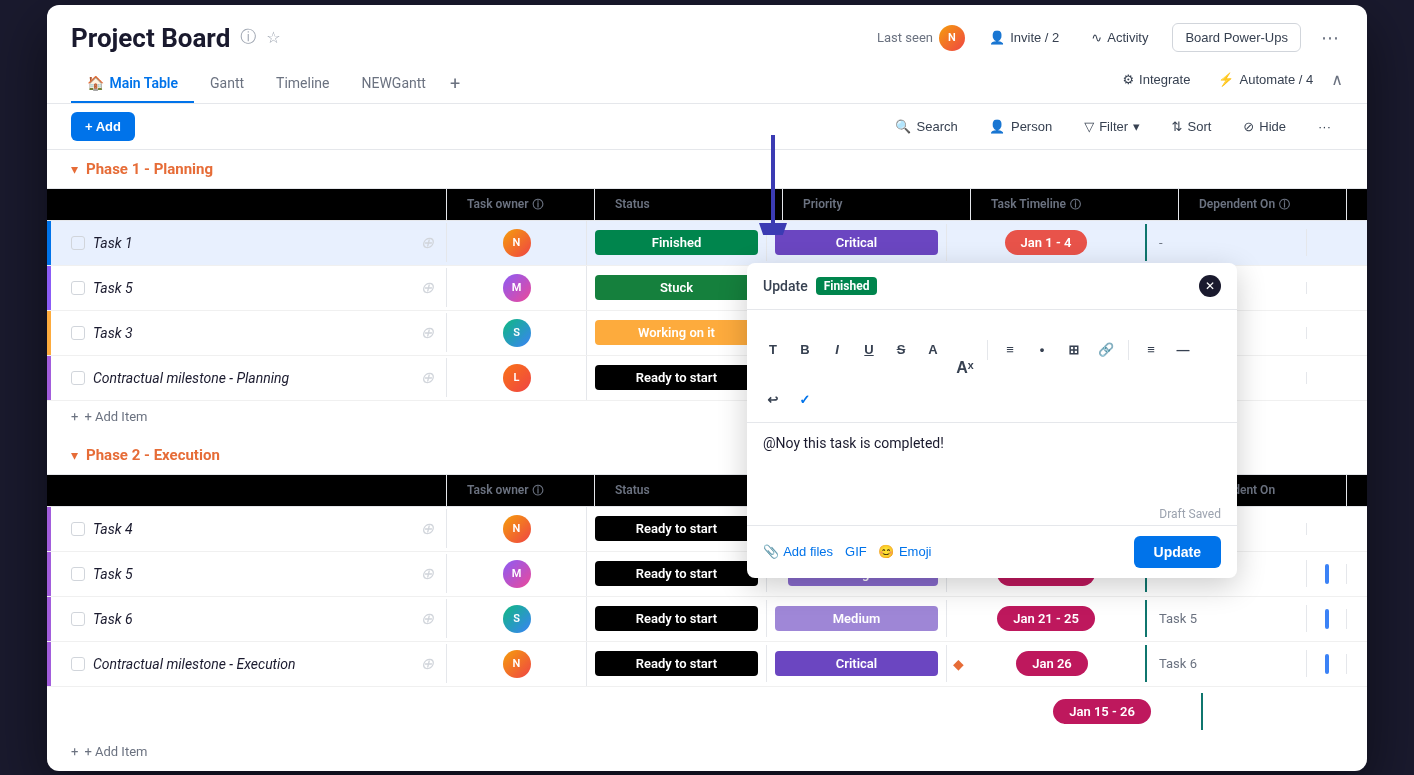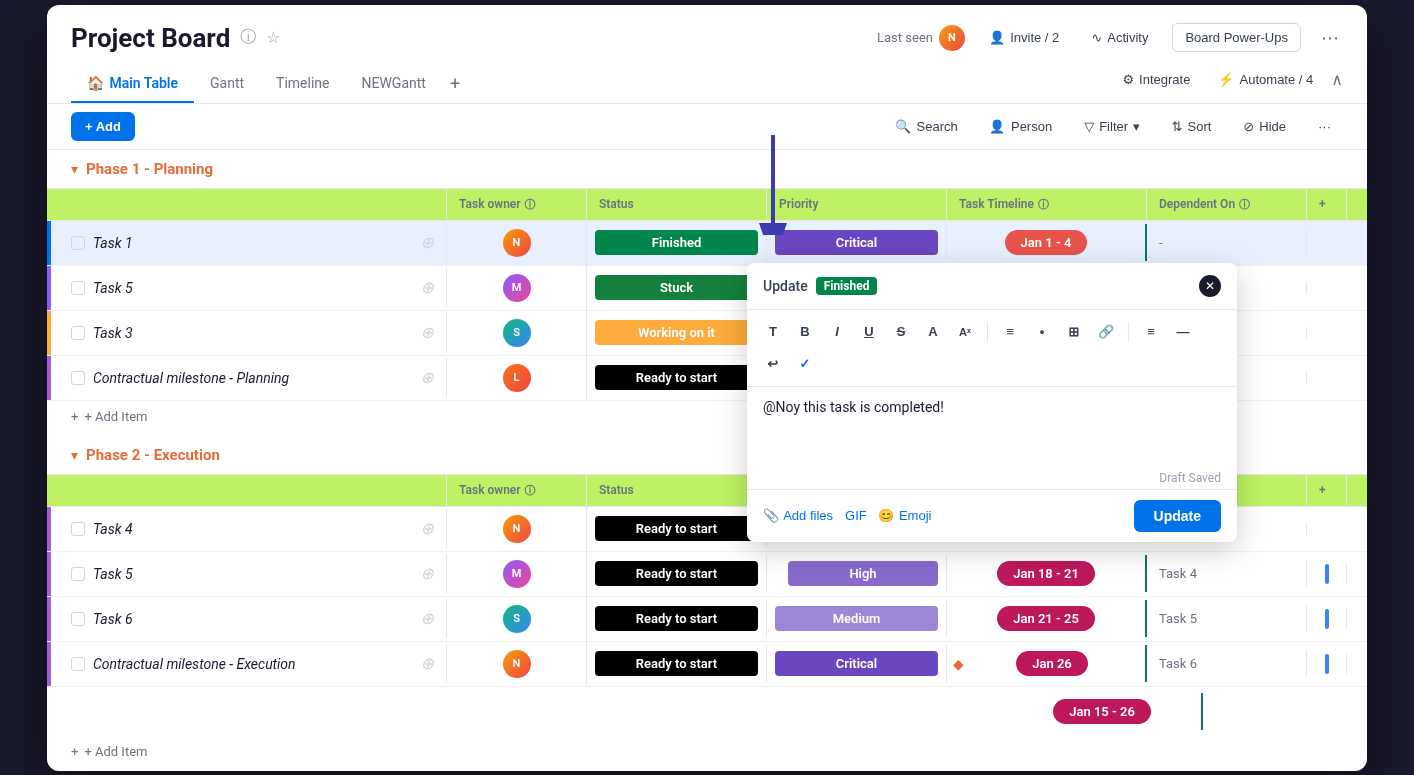--- a/index.html
+++ b/index.html
@@ -185,23 +185,24 @@
       color: #e66c37;
     }
     .phase-collapse {
       color: #e66c37;
       font-size: 14px;
       cursor: pointer;
     }
     .phase-columns {
       display: grid;
       grid-template-columns: 400px 140px 180px 180px 200px 160px 40px;
-      background: #bef264;
+      background: #000000;
       border-top: 1px solid #e5e7eb;
       border-bottom: 1px solid #e5e7eb;
+      gap: 8px;
     }
     .col-header {
       padding: 8px 12px;
       font-size: 12px;
       font-weight: 600;
       color: #6b7280;
       display: flex;
       align-items: center;
       gap: 4px;
       border-right: 1px solid #e5e7eb;
@@ -856,21 +857,21 @@
       <button class="toolbar-btn">
           <i>I</i>
         </button>
       <button class="toolbar-btn">
           <u>U</u>
         </button>
       <button class="toolbar-btn">
           <s>S</s>
         </button>
       <button class="toolbar-btn">A</button>
-      <button class="toolbar-btn" style="font-size:11px;">Aˣ</button>
+      <button class="toolbar-btn" style="font-size:16px;margin-top:36px;">Aˣ</button>
       <div class="toolbar-divider"></div>
       <button class="toolbar-btn">≡</button>
       <button class="toolbar-btn">•</button>
       <button class="toolbar-btn">⊞</button>
       <button class="toolbar-btn">🔗</button>
       <div class="toolbar-divider"></div>
       <button class="toolbar-btn">≡</button>
       <button class="toolbar-btn">—</button>
       <button class="toolbar-btn">↩</button>
       <button class="toolbar-btn" style="color:#0073ea;">✓</button>

